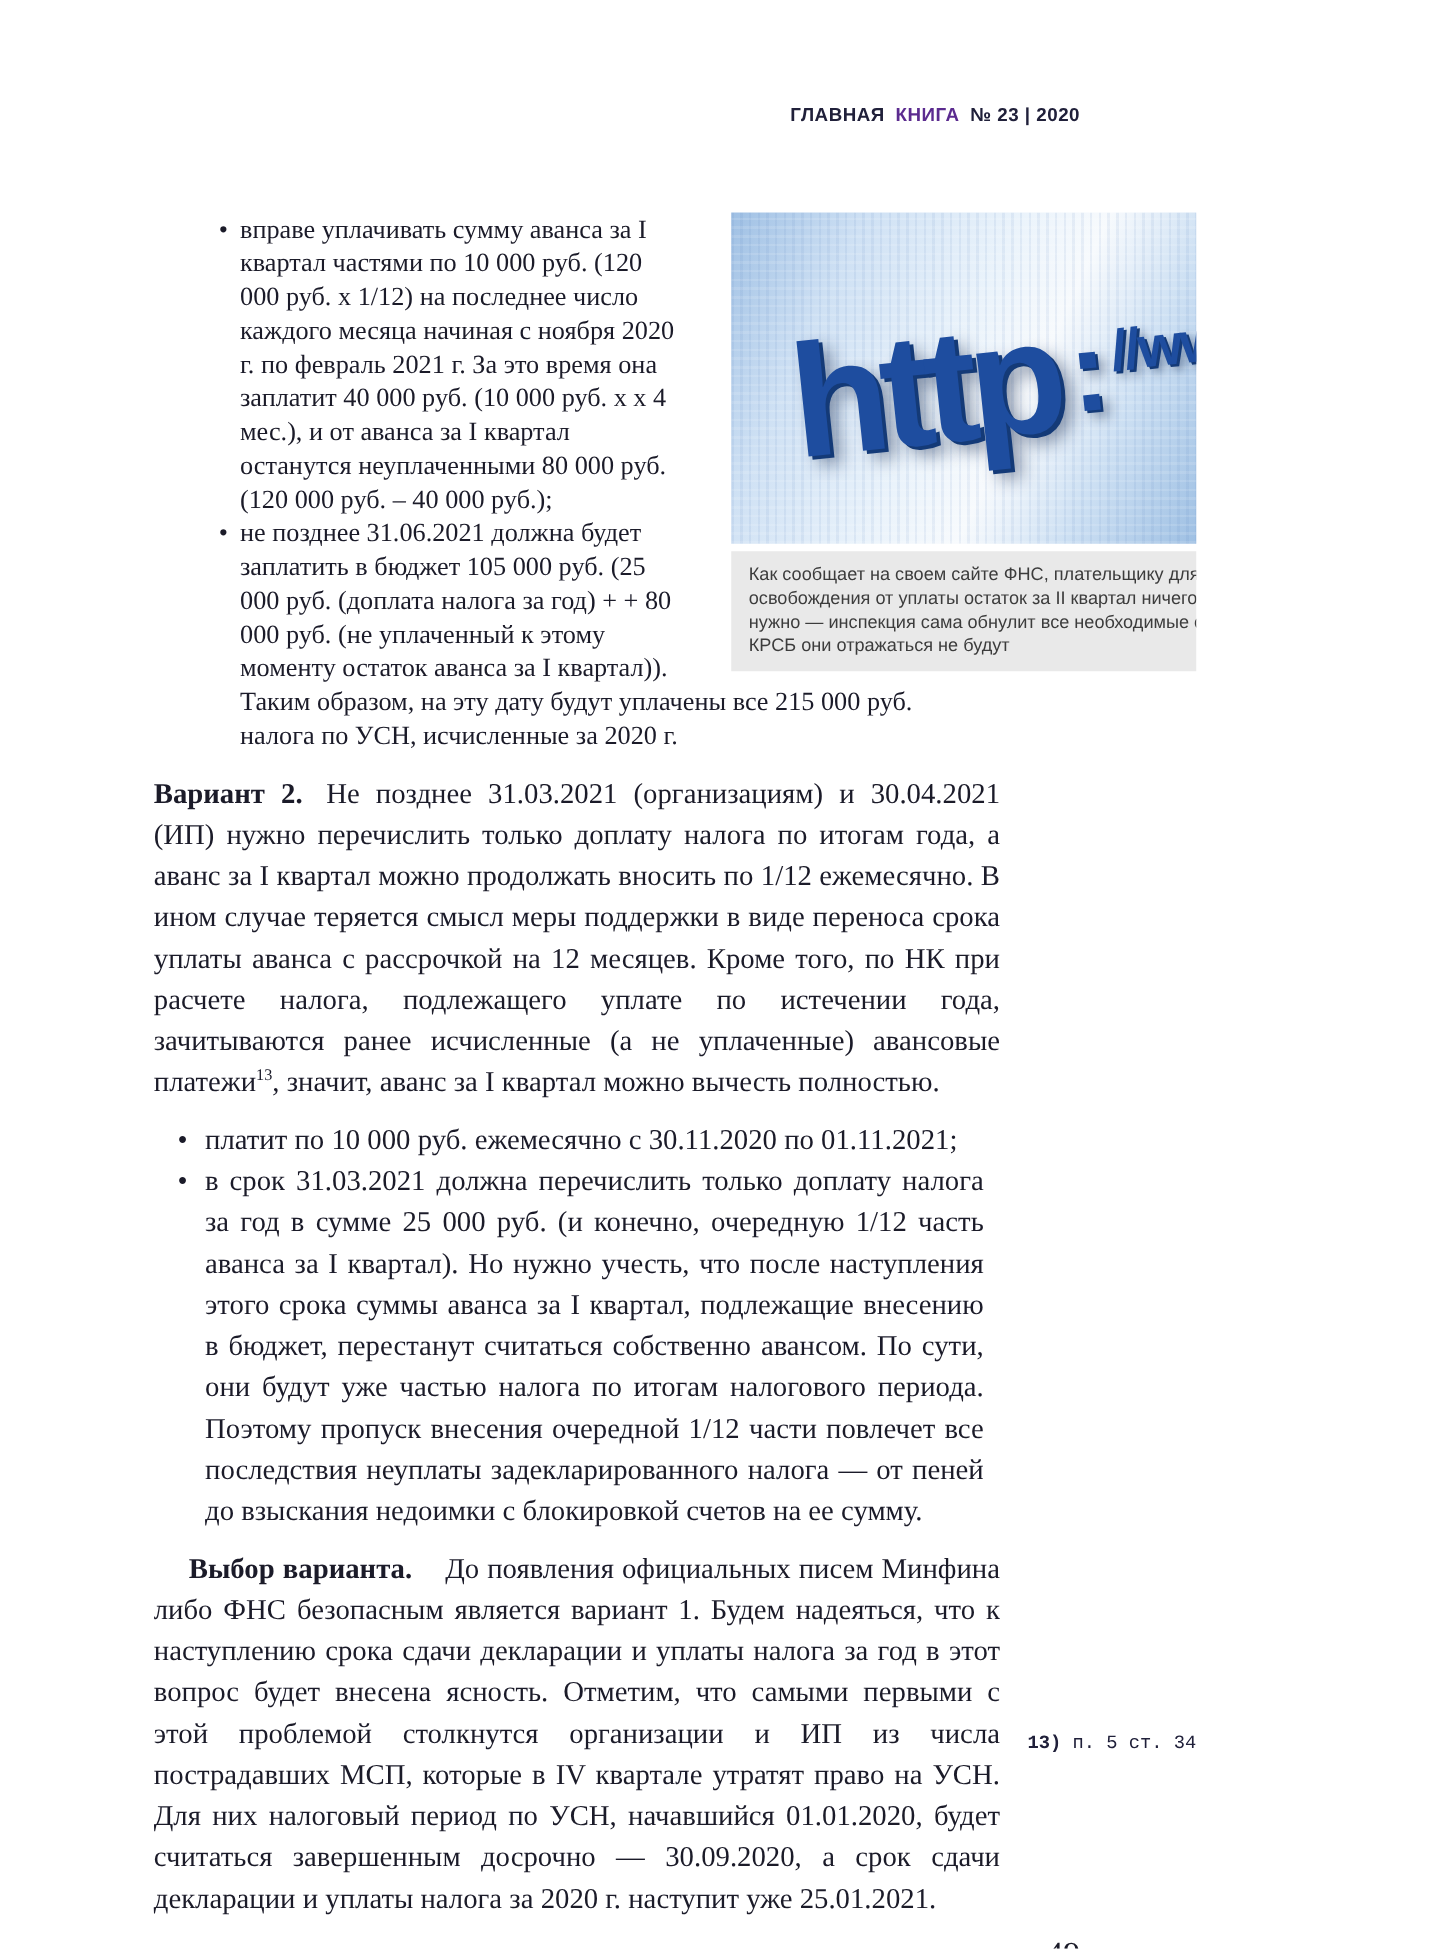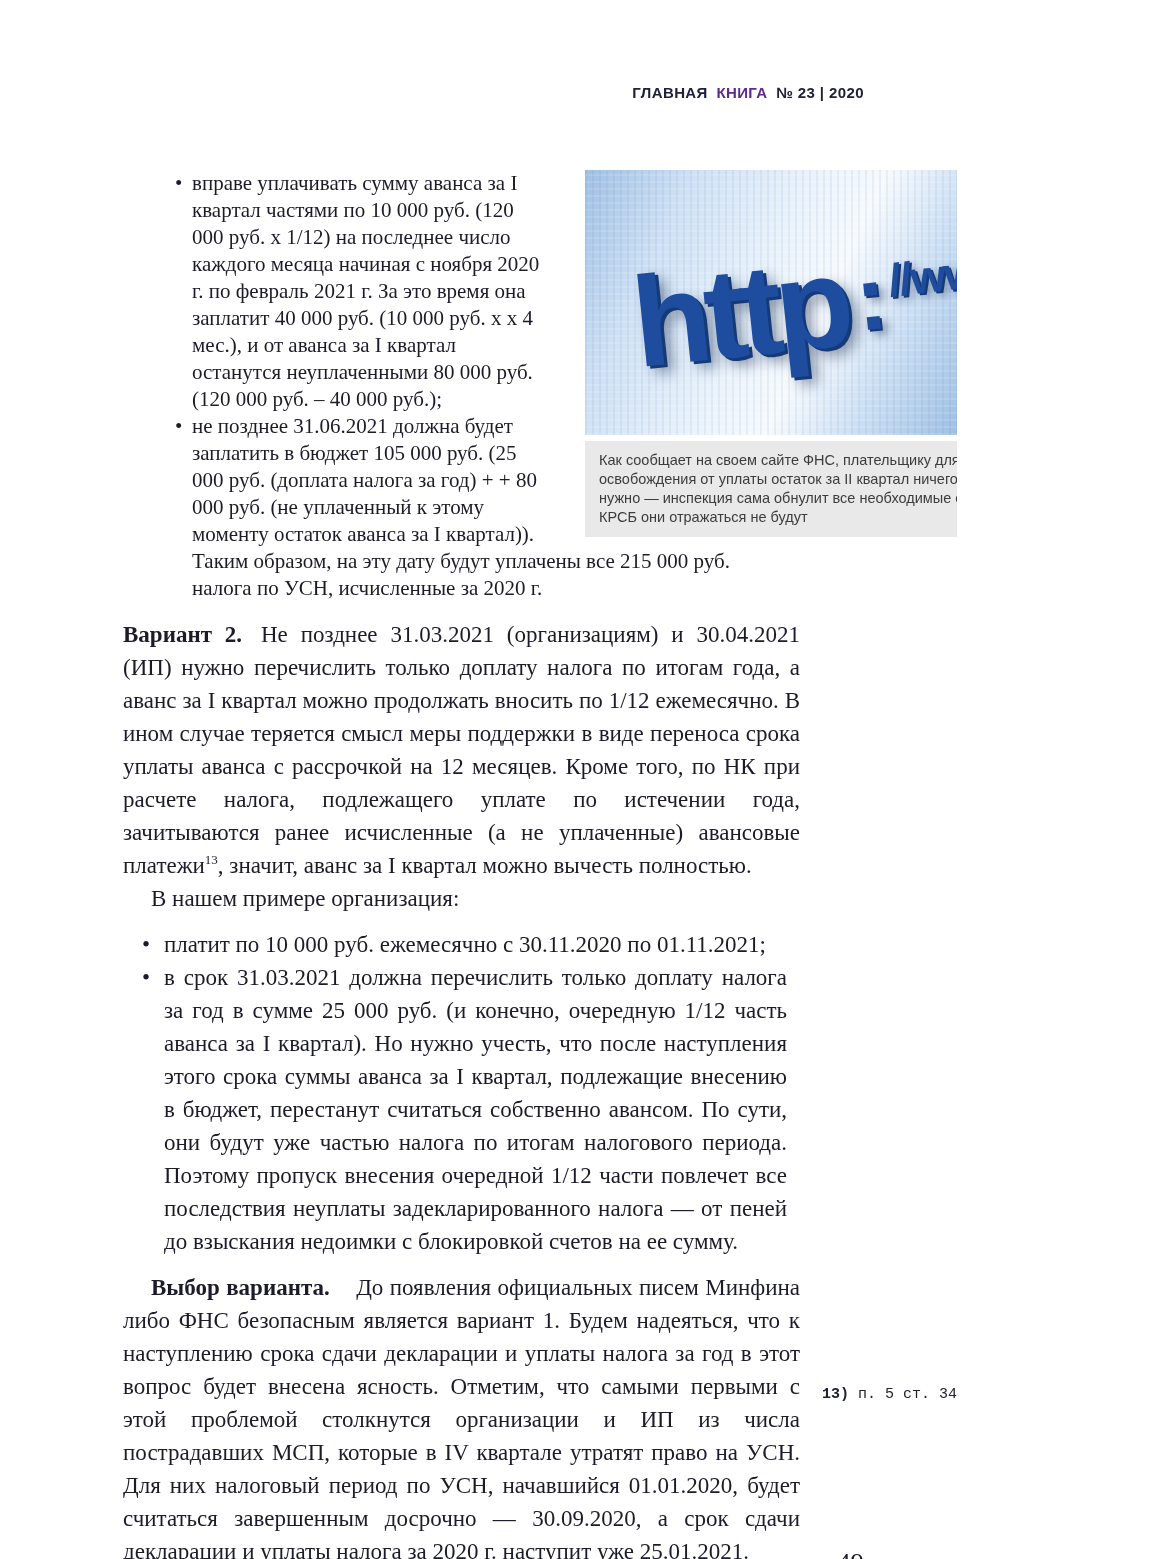--- a/index.html
+++ b/index.html
@@ -99,21 +99,20 @@
 
     </section>
 
     <section class="body-col">
 
       <p>
         <span class="lbl-italic">Вариант 2.</span>
         <span>Не позднее 31.03.2021 (организациям) и 30.04.2021 (ИП) нужно перечислить только доплату налога по итогам года, а аванс за I квартал можно продолжать вносить по 1/12 ежемесячно. В ином случае теряется смысл меры поддержки в виде переноса срока уплаты аванса с рассрочкой на 12 месяцев. Кроме того, по НК при расчете налога, подлежащего уплате по истечении года, зачитываются ранее исчисленные (а не уплаченные) авансовые платежи</span><sup>13</sup><span>, значит, аванс за I квартал можно вычесть полностью.</span>
       </p>
 
-      <p class="indent">В нашем примере организация:</p>
 
       <ul>
         <li><span>платит по 10 000 руб. ежемесячно с 30.11.2020 по 01.11.2021;</span></li>
         <li><span>в срок 31.03.2021 должна перечислить только доплату налога за год в сумме 25 000 руб. (и конечно, очередную 1/12 часть аванса за I квартал). Но нужно учесть, что после наступления этого срока суммы аванса за I квартал, подлежащие внесению в бюджет, перестанут считаться собственно авансом. По сути, они будут уже частью налога по итогам налогового периода. Поэтому пропуск внесения очередной 1/12 части повлечет все последствия неуплаты задекларированного налога — от пеней до взыскания недоимки с блокировкой счетов на ее сумму.</span></li>
       </ul>
 
       <p class="indent">
         <span class="lbl-bold">Выбор варианта.</span>
         <span>До появления официальных писем Минфина либо ФНС безопасным является вариант 1. Будем надеяться, что к наступлению срока сдачи декларации и уплаты налога за год в этот вопрос будет внесена ясность. Отметим, что самыми первыми с этой проблемой столкнутся организации и ИП из числа пострадавших МСП, которые в IV квартале утратят право на УСН. Для них налоговый период по УСН, начавшийся 01.01.2020, будет считаться завершенным досрочно — 30.09.2020, а срок сдачи декларации и уплаты налога за 2020 г. наступит уже 25.01.2021.</span>
       </p>

